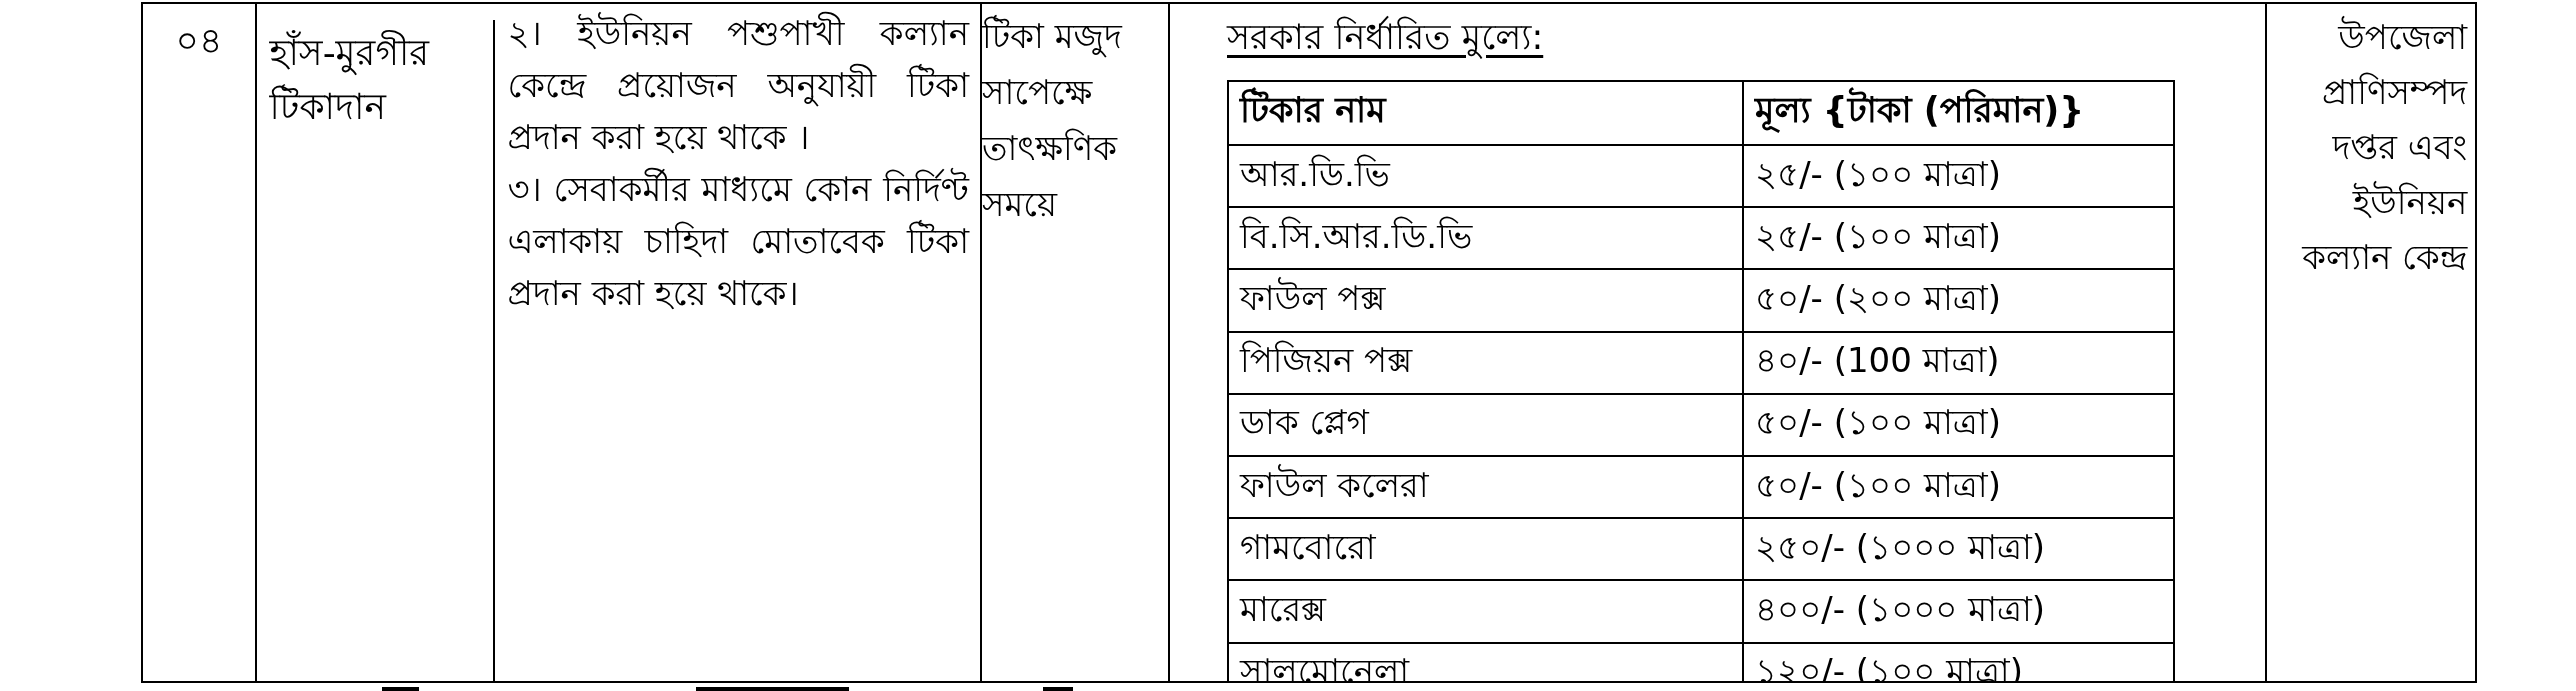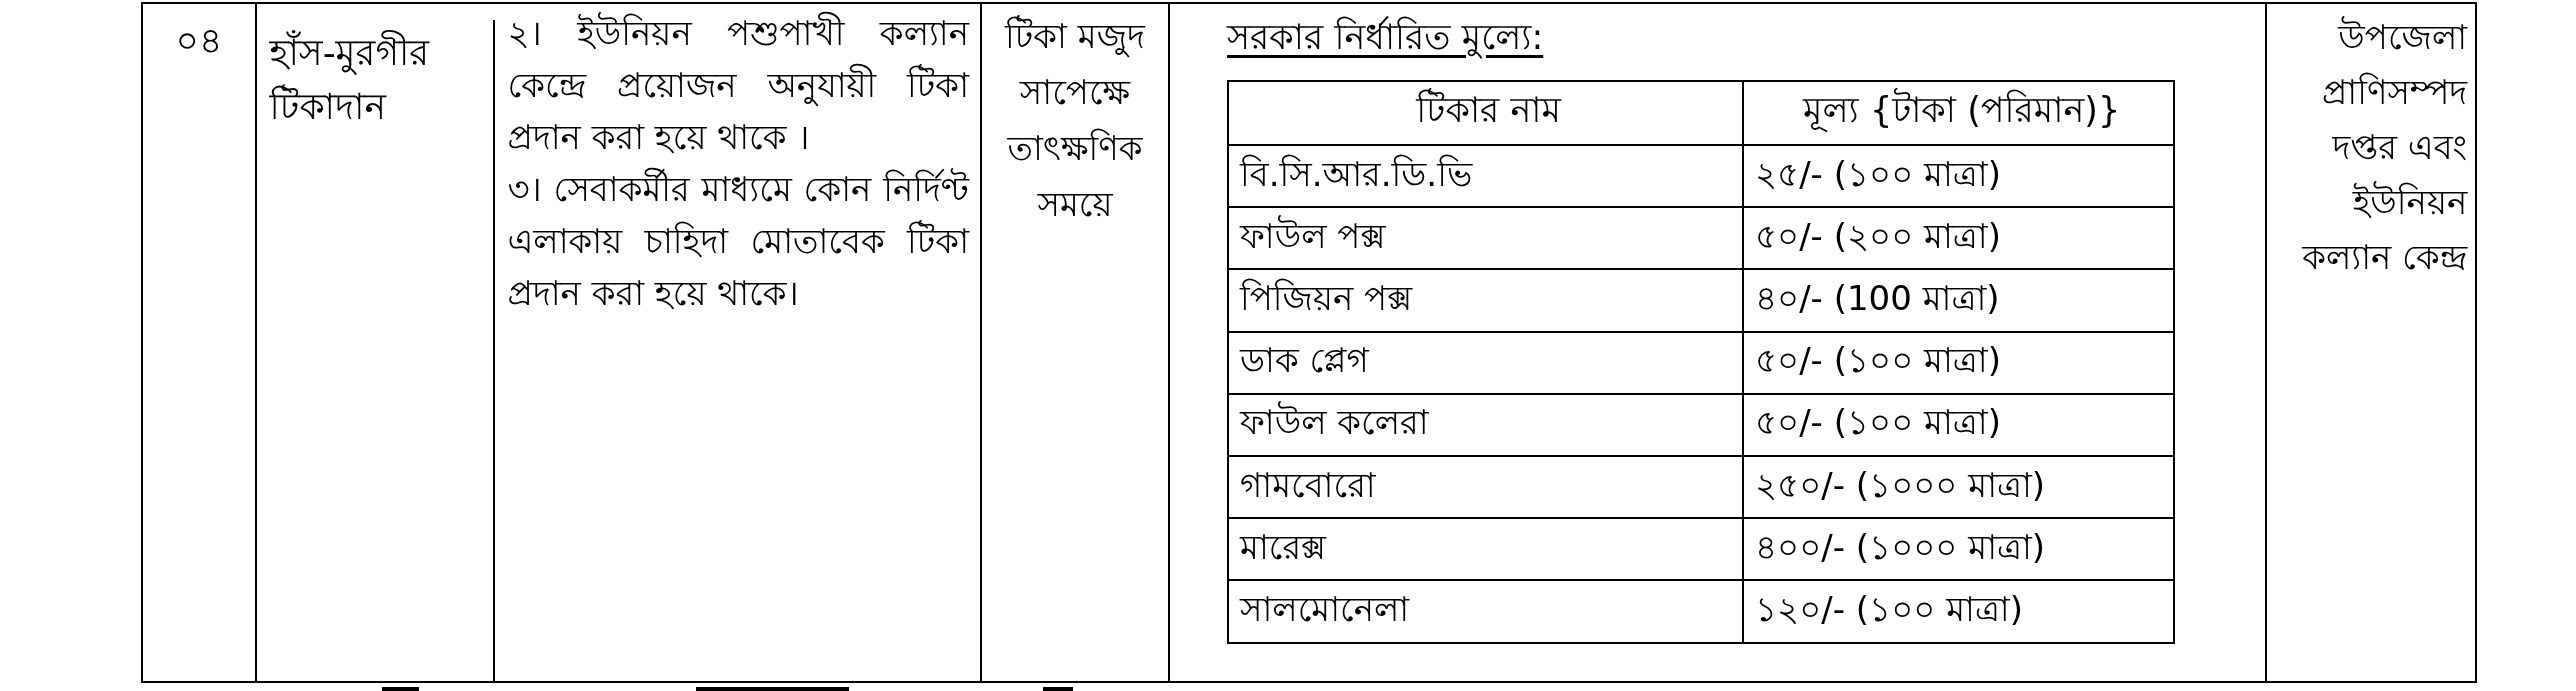--- a/index.html
+++ b/index.html
@@ -54,21 +54,21 @@
     text-align: justify;
   }
   .c-procedure .para {
     text-align: justify;
     text-align-last: left;
   }
   .c-timeframe {
     width: 188px;
     font-size: 34px;
     line-height: 56px;
-    text-align: center;
+    text-align: left;
     padding-top: 4.7px;
   }
   .c-price {
     width: 1057px;
     padding: 4.7px 0 0 17px;
     font-size: 34px;
     margin-left: 40px;
   }
   .c-provider {
     flex: 1;
@@ -94,24 +94,23 @@
   table.price-table td {
     border: 2.3px solid #000;
     font-size: 34px;
     padding: 1.6px 4.7px 1.6px 11px;
     text-align: left;
     vertical-align: middle;
     overflow: hidden;
     white-space: nowrap;
   }
   table.price-table th {
-    font-weight: normal;
+    font-weight: bold;
     font-size: 35px;
     height: 45px;
-    text-align: center;
   }
   table.price-table td {
     font-weight: normal;
     height: 40px;
   }
   col.name-col  { width: 515px; }
   col.value-col { width: 431px; }
   
   .frag {
     position: absolute;
@@ -161,20 +160,24 @@
             <col class="value-col">
           </colgroup>
         <thead>
           <tr>
             <th>টিকার নাম</th>
             <th>মূল্য {টাকা (পরিমান)}</th>
           </tr>
         </thead>
         <tbody id="price-rows">
             <tr>
+              <td>আর.ডি.ভি</td>
+              <td>২৫/- (১০০ মাত্রা)</td>
+            </tr>
+            <tr>
               <td>বি.সি.আর.ডি.ভি</td>
               <td>২৫/- (১০০ মাত্রা)</td>
             </tr>
             <tr>
               <td>ফাউল পক্স</td>
               <td>৫০/- (২০০ মাত্রা)</td>
             </tr>
             <tr>
               <td>পিজিয়ন পক্স</td>
               <td>৪০/- (100 মাত্রা)</td>

